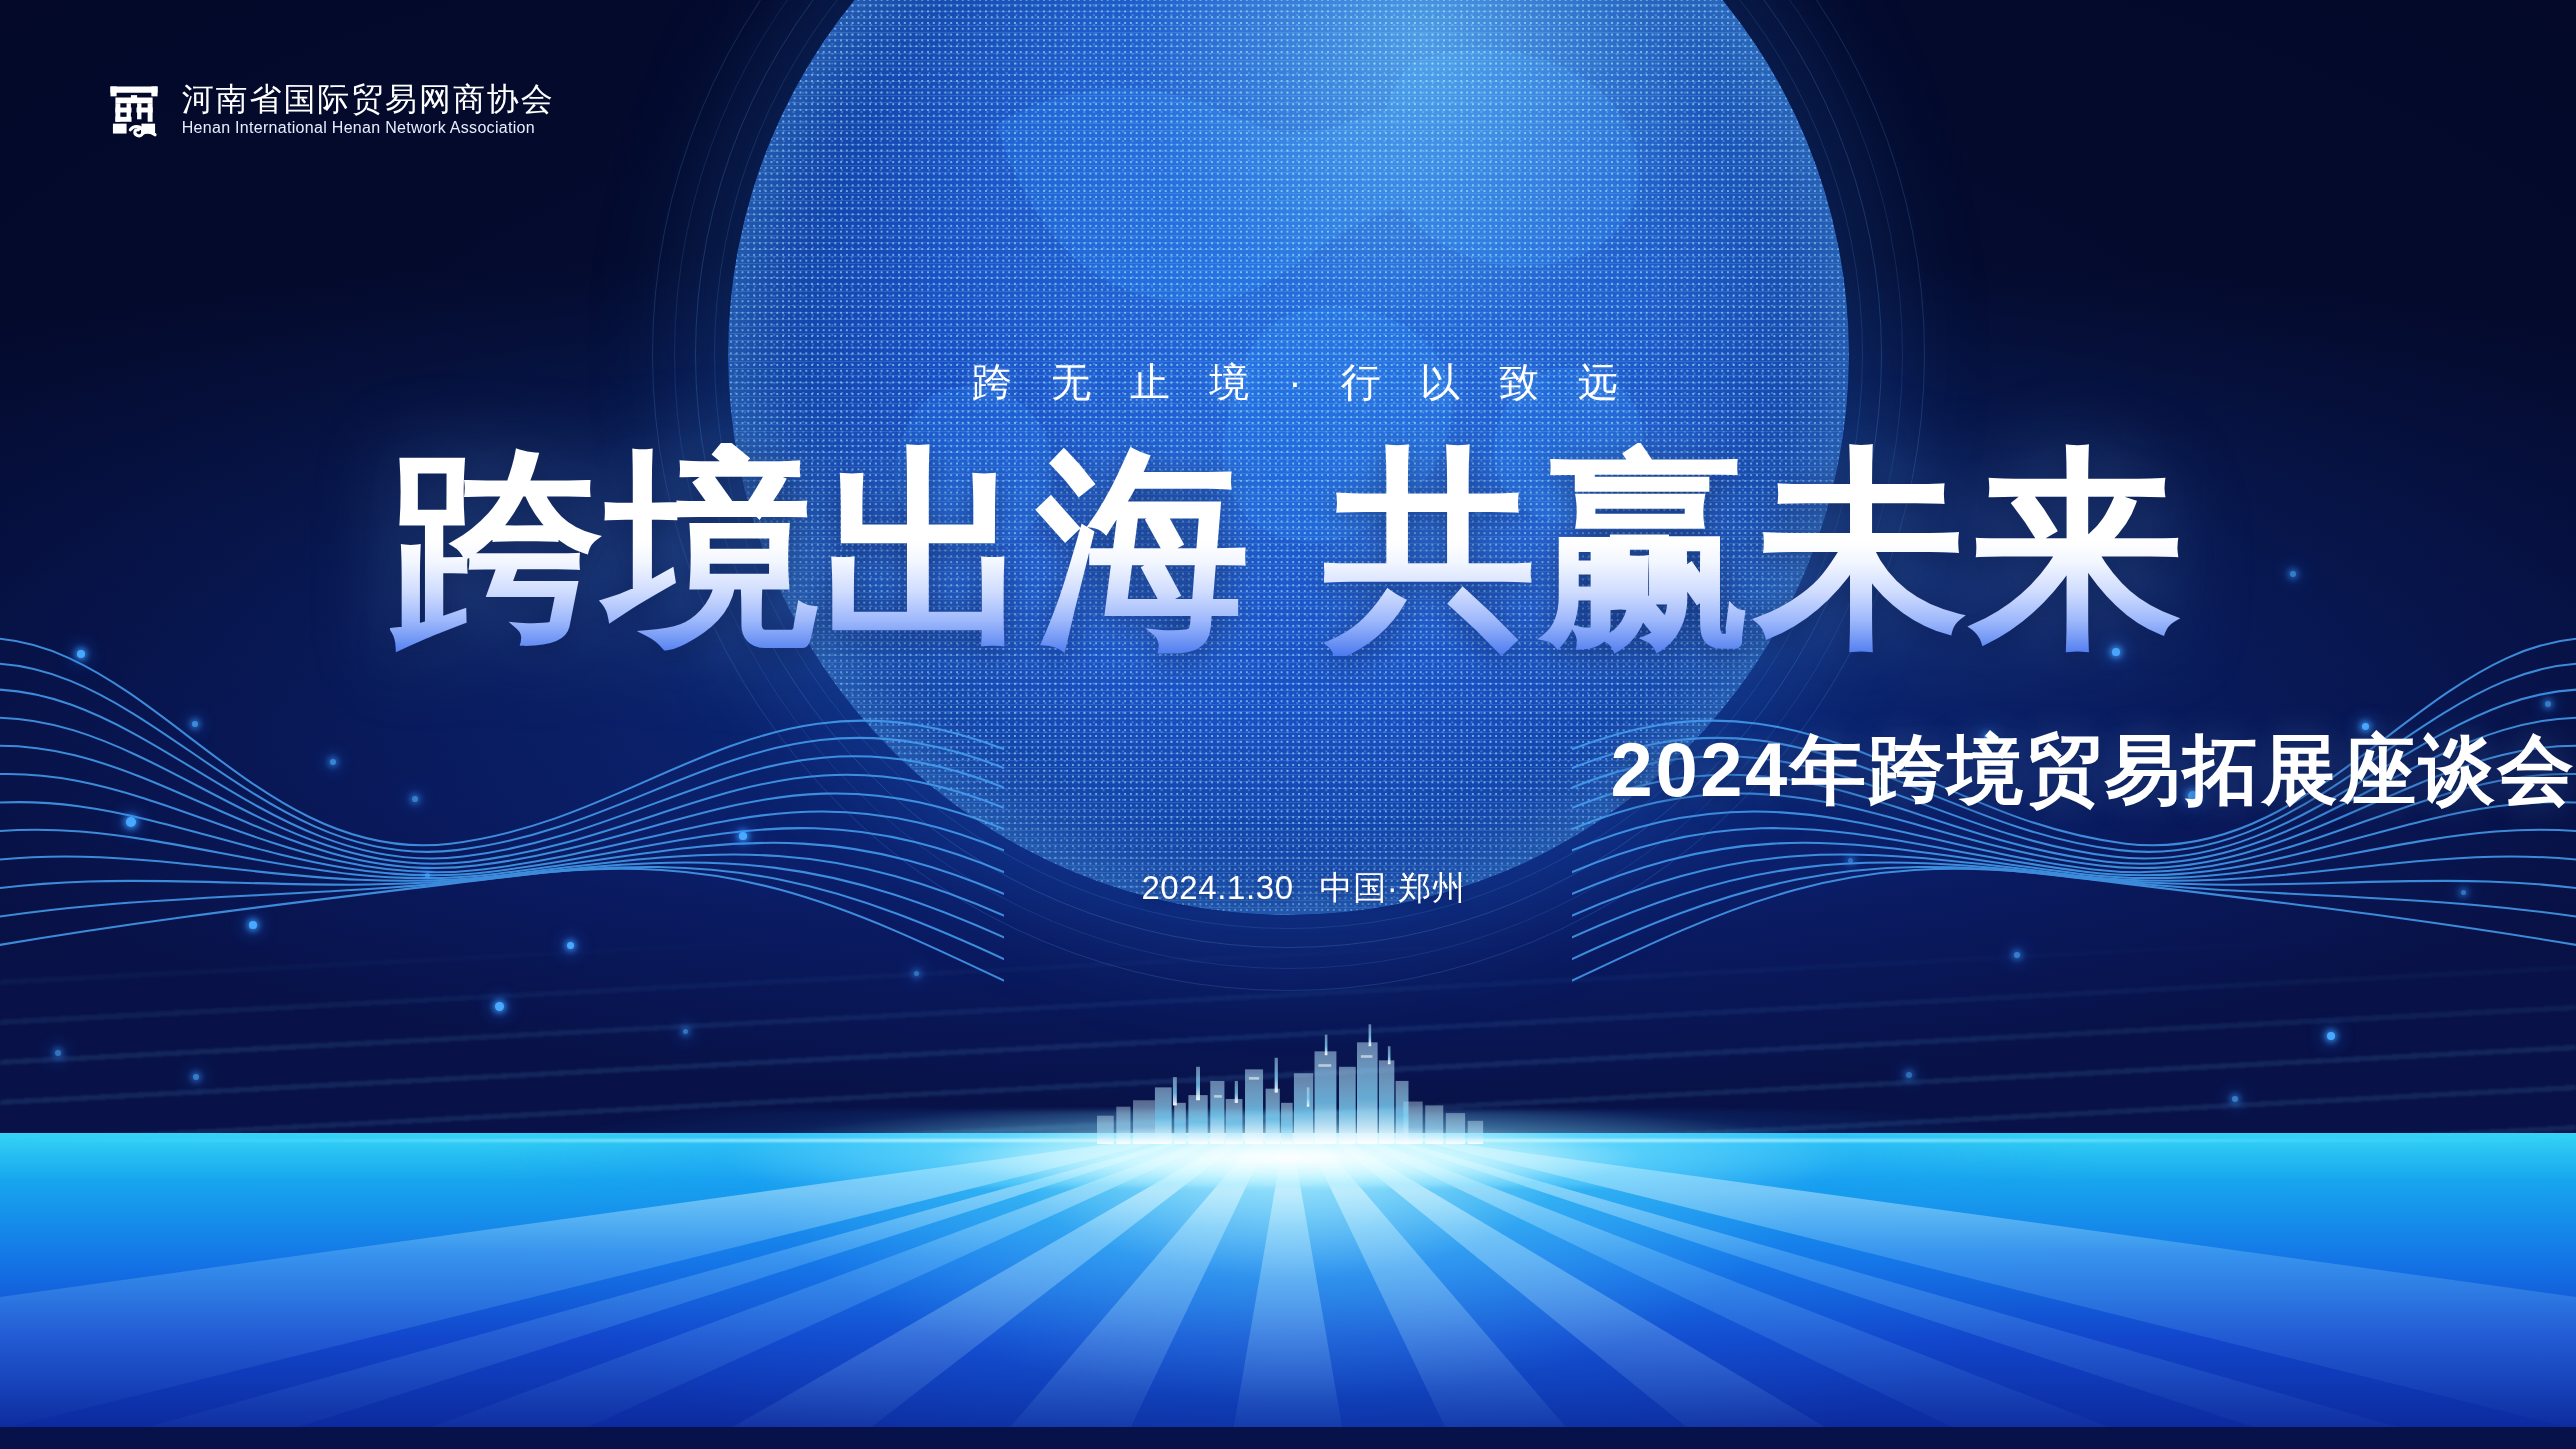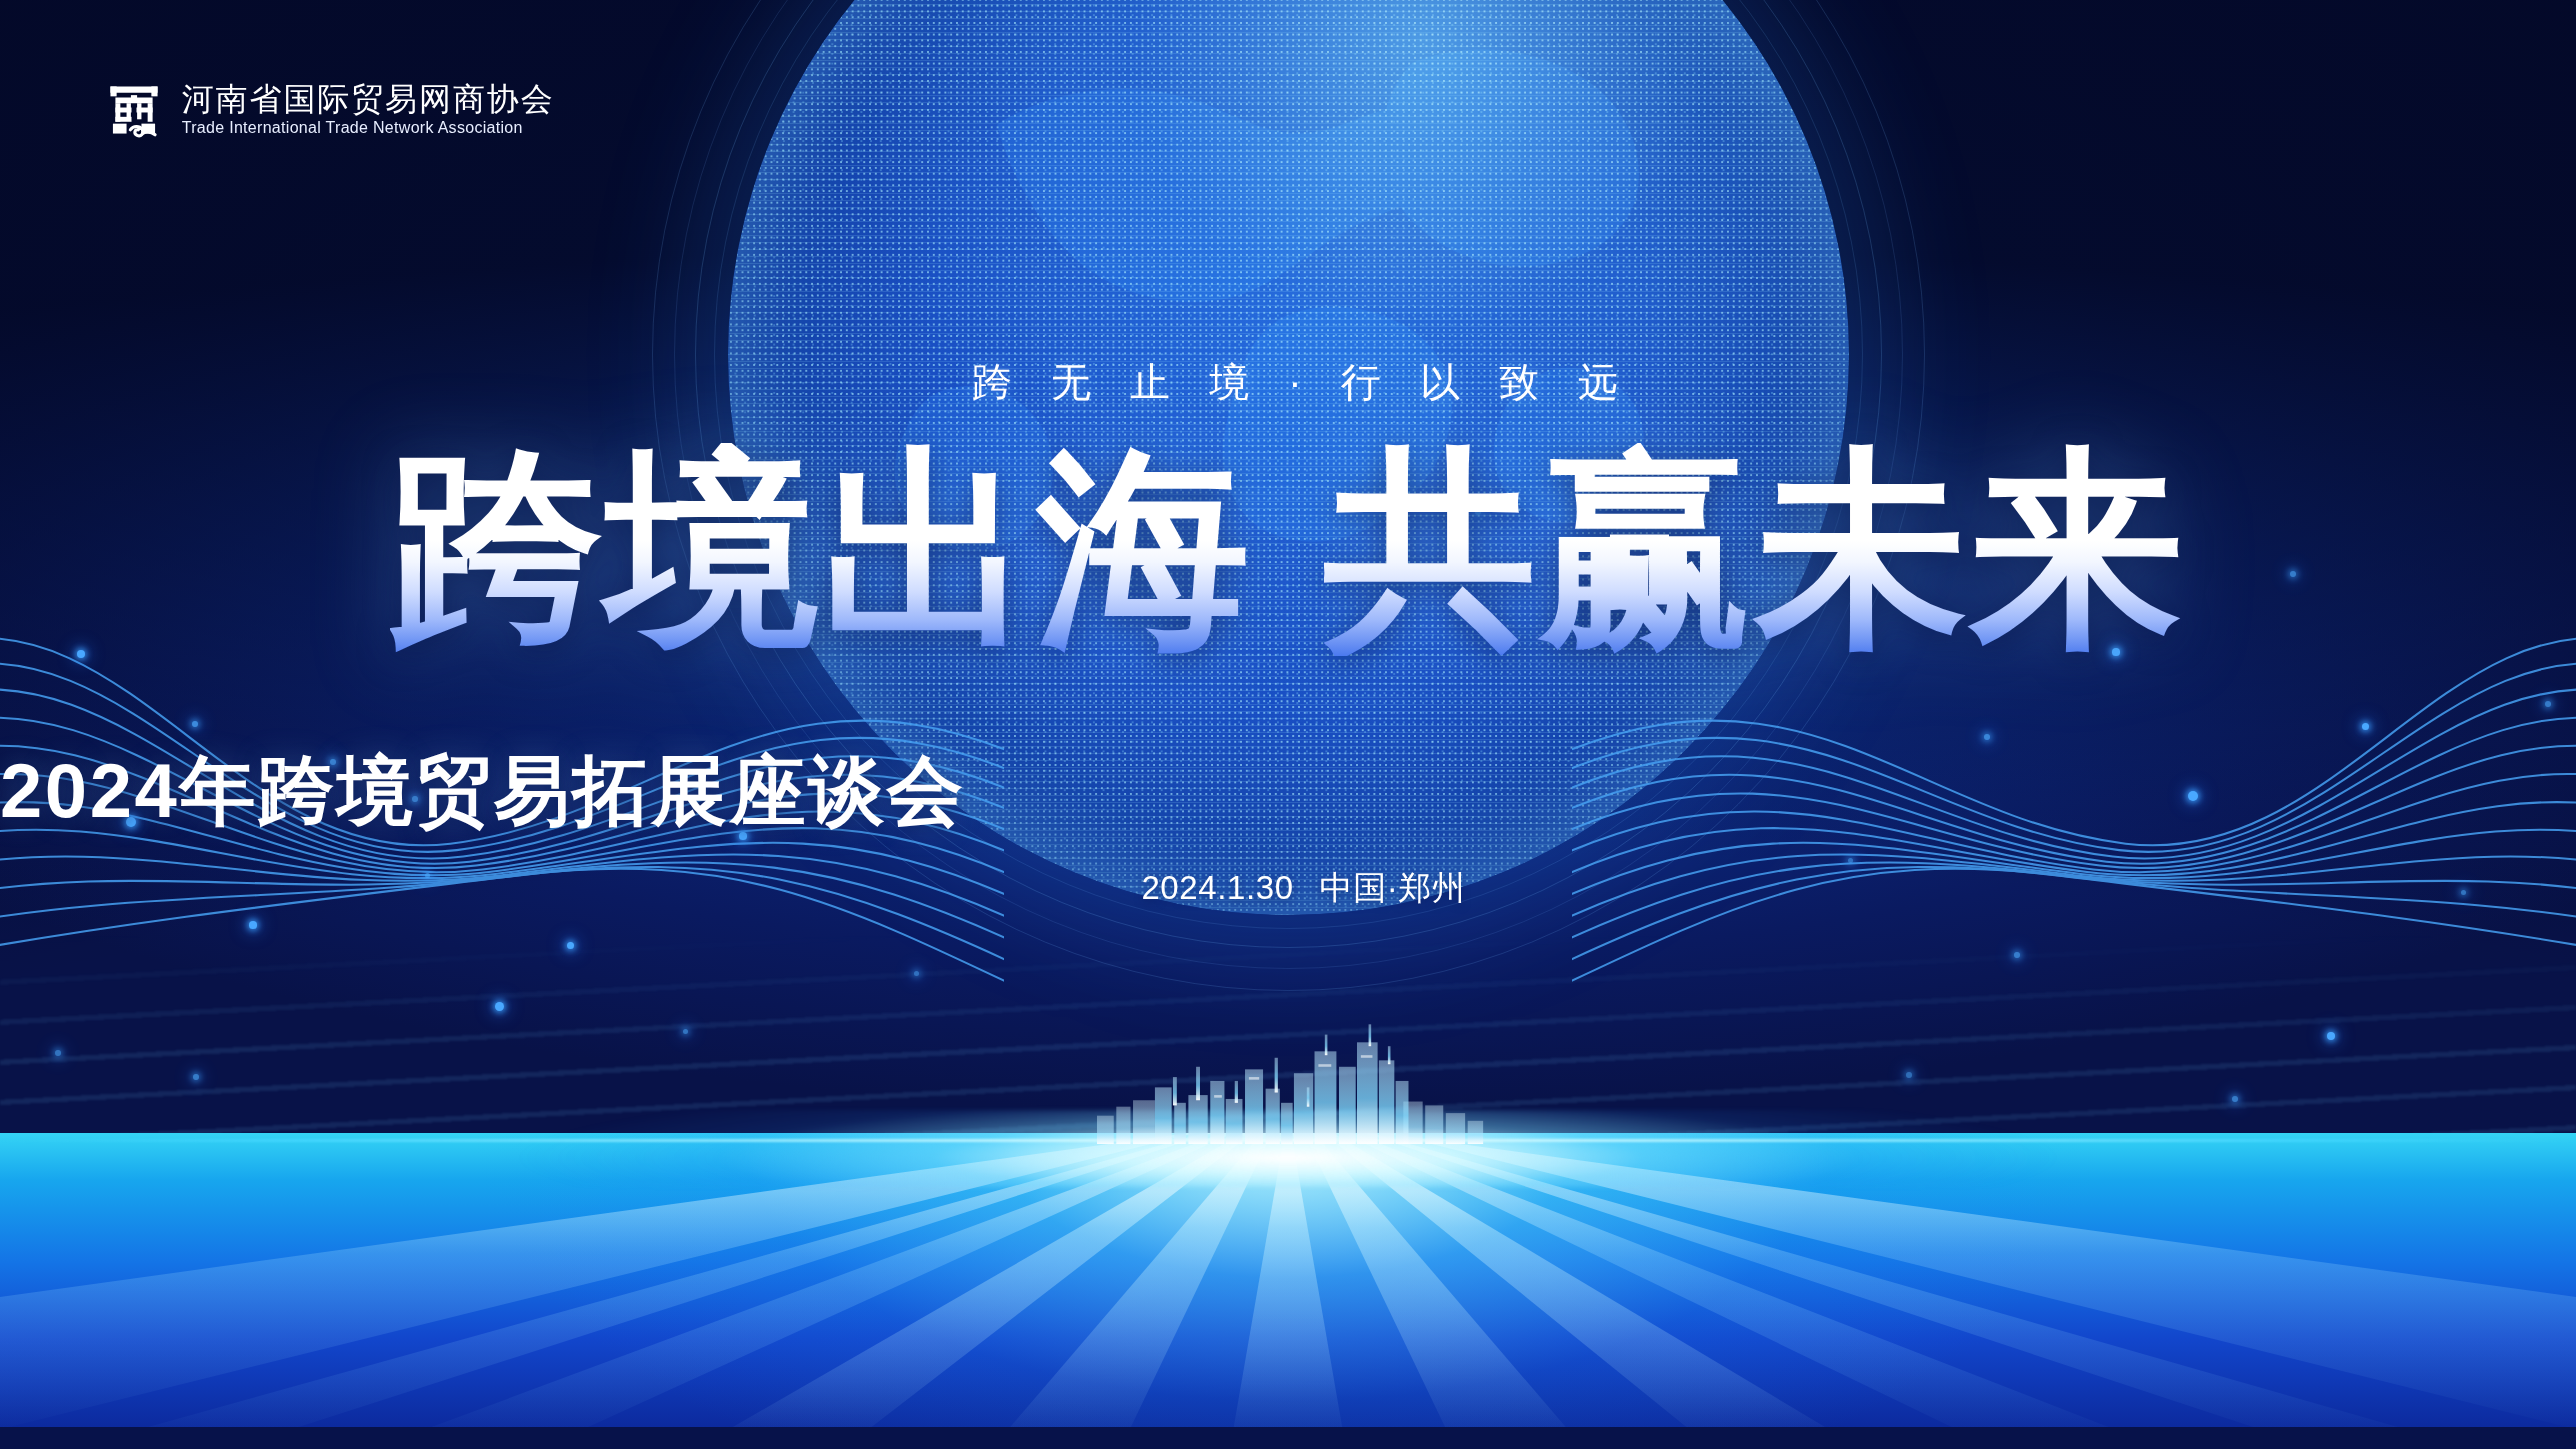--- a/index.html
+++ b/index.html
@@ -154,21 +154,21 @@
       #cfdcff 70%, #9fb9fb 83%, #6f95f4 93%, #4b79ef 100%);
     -webkit-background-clip:text; background-clip:text;
     -webkit-text-fill-color:transparent; color:transparent;
     filter:drop-shadow(0 6.4px 16.7px rgba(4,18,70,.55))
            drop-shadow(0 0 39px rgba(120,190,255,.30));
   }
   #headline .gap{display:inline-block;width:71px;}
 
   
   #subtitle{
-    position:absolute; left:0; right:0; top:741px; text-align:left;
+    position:absolute; left:0; right:0; top:720px; text-align:right;
     color:#ffffff; font-size:76px; font-weight:700; letter-spacing:2.6px;
     white-space:nowrap;
     text-shadow:0 3.9px 15.5px rgba(4,20,80,.60), 0 0 31px rgba(130,200,255,.30);
   }
 
   
   #datebar{
     position:absolute; left:0; right:0; top:866px; text-align:center;
     color:#ffffff; font-size:33px; font-weight:400; letter-spacing:0.6px;
     white-space:nowrap;
@@ -379,21 +379,21 @@
         <path d="M62 72h22v16H62z"></path>
         <path d="M45 26h10v10H45z"></path>
       </g>
       <g fill="none" stroke="#ffffff" stroke-width="5" stroke-linecap="round">
         <path d="M44 82c5-7 15-7 19-1s-2 13-8 10-4-10 2-9"></path>
         <path d="M64 88c6-4 14-3 20 2"></path>
       </g>
     </svg>
     <div id="logo-text-block">
       <div id="logo-cn">河南省国际贸易网商协会</div>
-      <div id="logo-en">Trade International Trade Network Association</div>
+      <div id="logo-en">Henan International Henan Network Association</div>
     </div>
   </div>
 
   <div id="tagline">跨 无 止 境 · 行 以 致 远</div>
 
   <div id="headline">
     <span class="grp">跨境出海</span><span class="gap"></span><span class="grp">共赢未来</span>
   </div>
 
   <div id="subtitle">2024年跨境贸易拓展座谈会</div>

